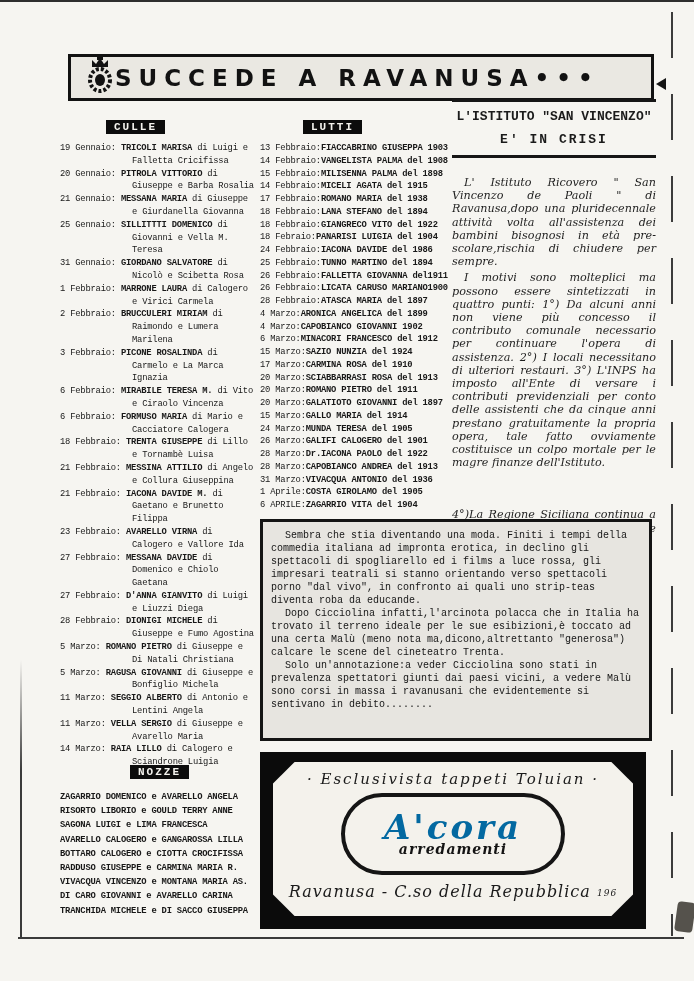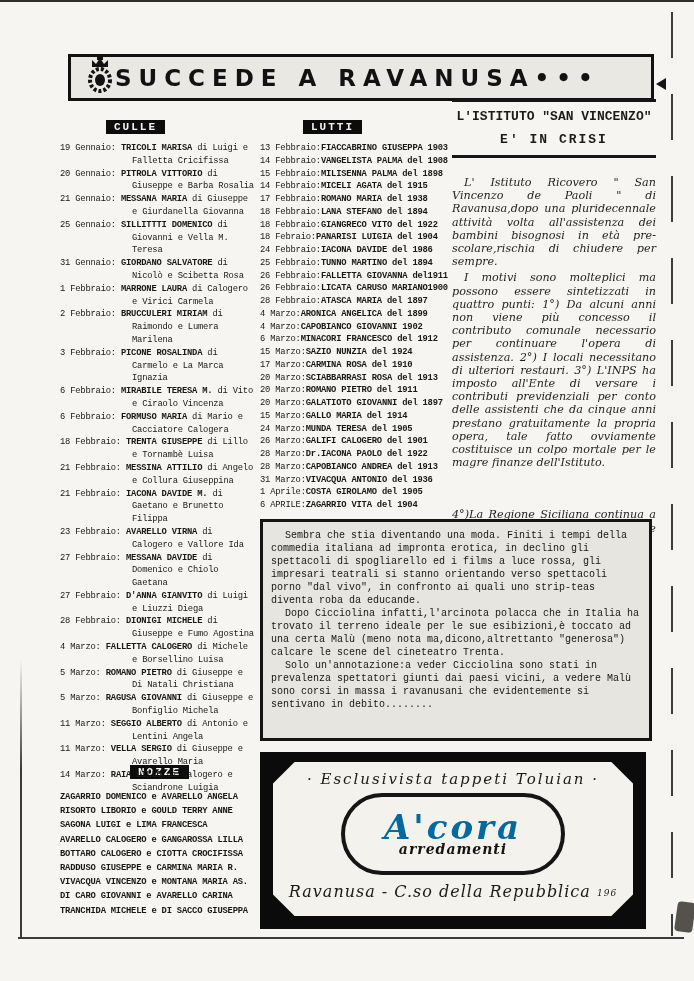--- a/index.html
+++ b/index.html
@@ -115,21 +115,20 @@
     <div class="entry"><span class="d">3 Febbraio: </span><span class="n">PICONE ROSALINDA</span><span class="r"> di Carmelo e La Marca Ignazia</span></div>
     <div class="entry"><span class="d">6 Febbraio: </span><span class="n">MIRABILE TERESA M.</span><span class="r"> di Vito e Ciraolo Vincenza</span></div>
     <div class="entry"><span class="d">6 Febbraio: </span><span class="n">FORMUSO MARIA</span><span class="r"> di Mario e Cacciatore Calogera</span></div>
     <div class="entry"><span class="d">18 Febbraio: </span><span class="n">TRENTA GIUSEPPE</span><span class="r"> di Lillo e Tornambè Luisa</span></div>
     <div class="entry"><span class="d">21 Febbraio: </span><span class="n">MESSINA ATTILIO</span><span class="r"> di Angelo e Collura Giuseppina</span></div>
     <div class="entry"><span class="d">21 Febbraio: </span><span class="n">IACONA DAVIDE M.</span><span class="r"> di Gaetano e Brunetto Filippa</span></div>
     <div class="entry"><span class="d">23 Febbraio: </span><span class="n">AVARELLO VIRNA</span><span class="r"> di Calogero e Vallore Ida</span></div>
     <div class="entry"><span class="d">27 Febbraio: </span><span class="n">MESSANA DAVIDE</span><span class="r"> di Domenico e Chiolo Gaetana</span></div>
     <div class="entry"><span class="d">27 Febbraio: </span><span class="n">D'ANNA GIANVITO</span><span class="r"> di Luigi e Liuzzi Diega</span></div>
     <div class="entry"><span class="d">28 Febbraio: </span><span class="n">DIONIGI MICHELE</span><span class="r"> di Giuseppe e Fumo Agostina</span></div>
-    <div class="entry"><span class="d">4 Marzo: </span><span class="n">FALLETTA CALOGERO</span><span class="r"> di Michele e Borsellino Luisa</span></div>
     <div class="entry"><span class="d">5 Marzo: </span><span class="n">ROMANO PIETRO</span><span class="r"> di Giuseppe e Di Natali Christiana</span></div>
     <div class="entry"><span class="d">5 Marzo: </span><span class="n">RAGUSA GIOVANNI</span><span class="r"> di Giuseppe e Bonfiglio Michela</span></div>
     <div class="entry"><span class="d">11 Marzo: </span><span class="n">SEGGIO ALBERTO</span><span class="r"> di Antonio e Lentini Angela</span></div>
     <div class="entry"><span class="d">11 Marzo: </span><span class="n">VELLA SERGIO</span><span class="r"> di Giuseppe e Avarello Maria</span></div>
     <div class="entry"><span class="d">14 Marzo: </span><span class="n">RAIA LILLO</span><span class="r"> di Calogero e Sciandrone Luigia</span></div>
   </div>
 
 <div class="abs list lutti-list">
     <div class="entry"><span class="d">13 Febbraio:</span><span class="n">FIACCABRINO GIUSEPPA 1903</span></div>
     <div class="entry"><span class="d">14 Febbraio:</span><span class="n">VANGELISTA PALMA del 1908</span></div>

